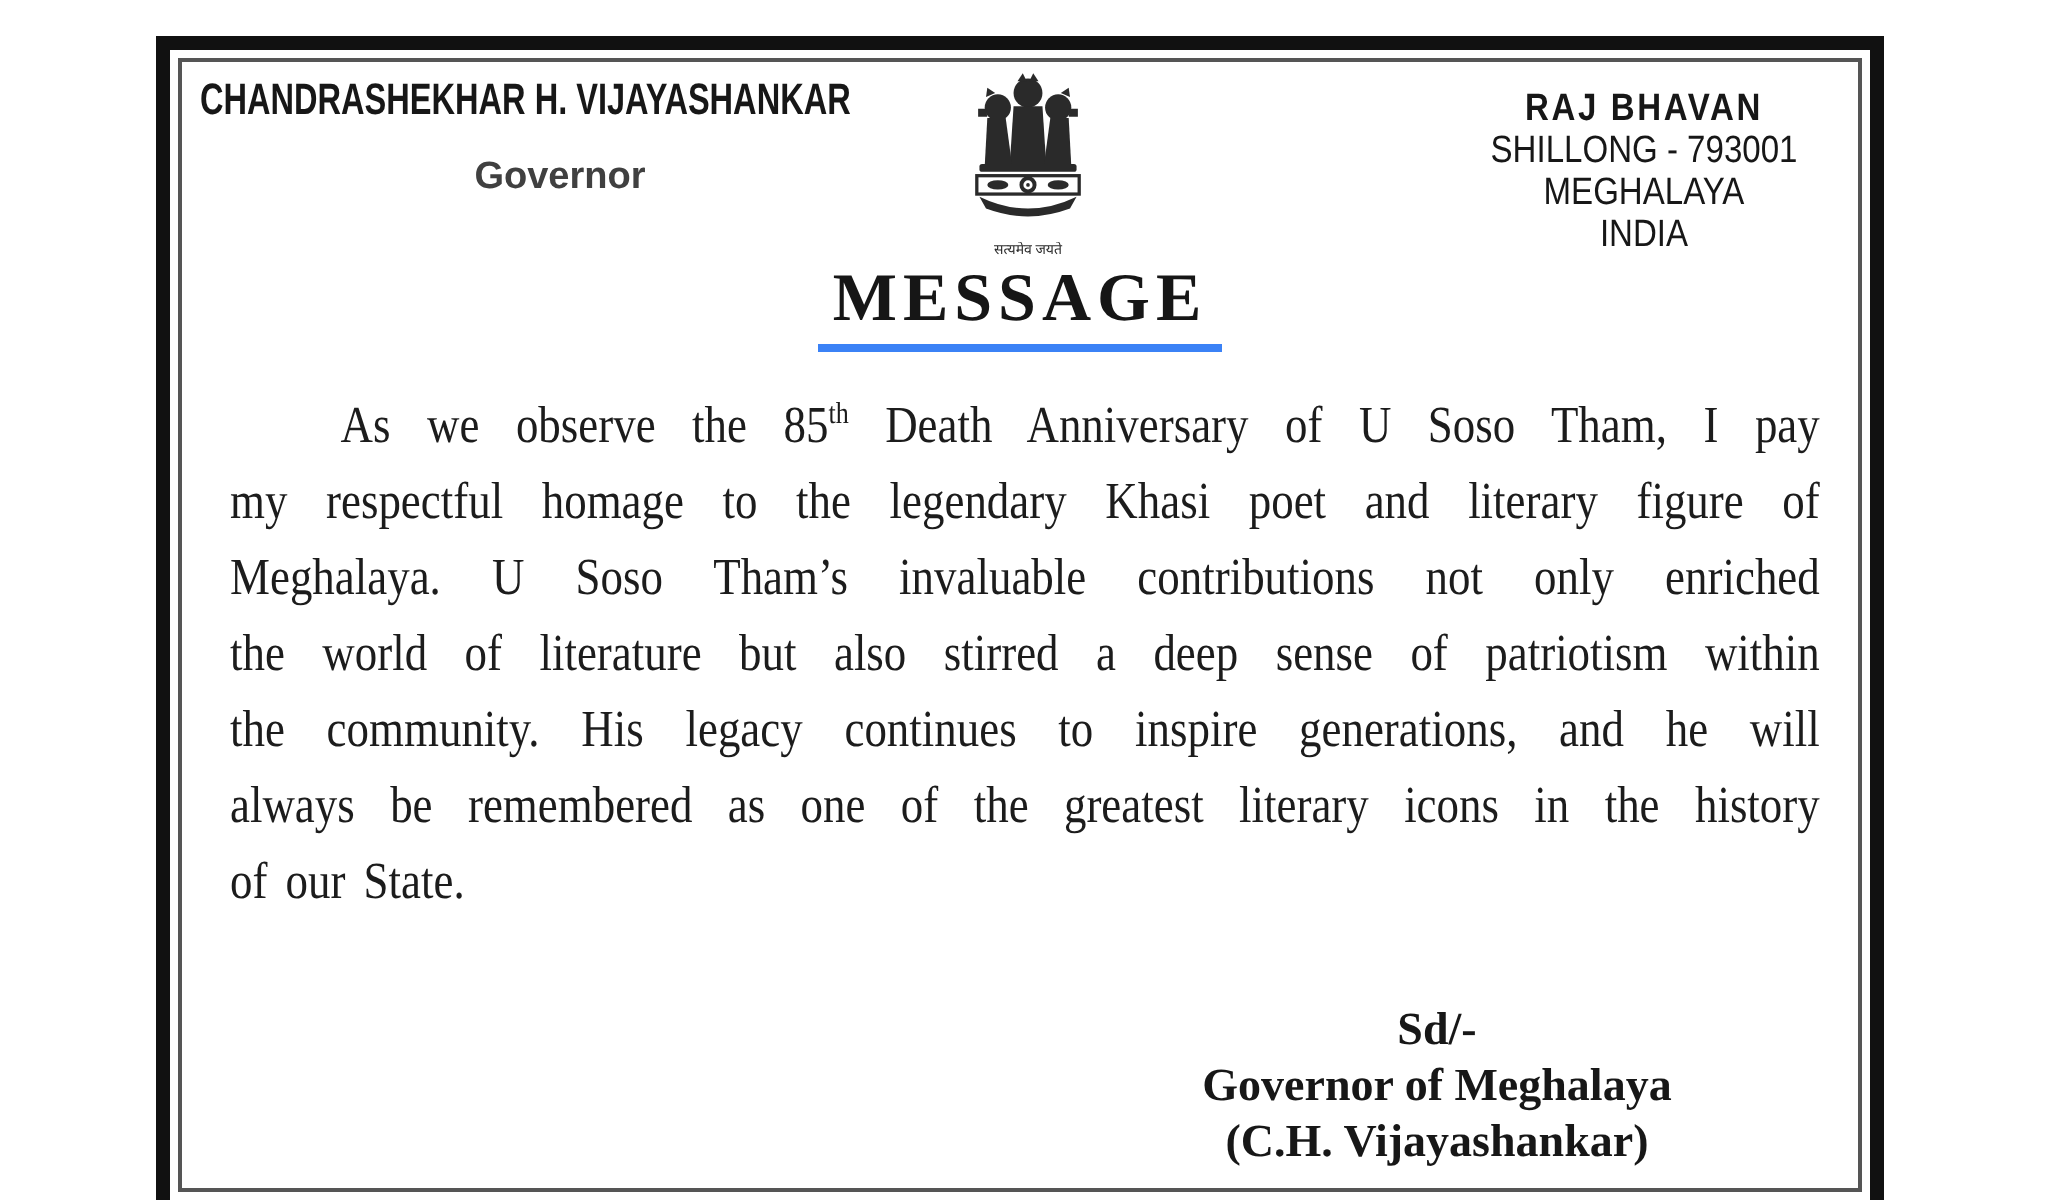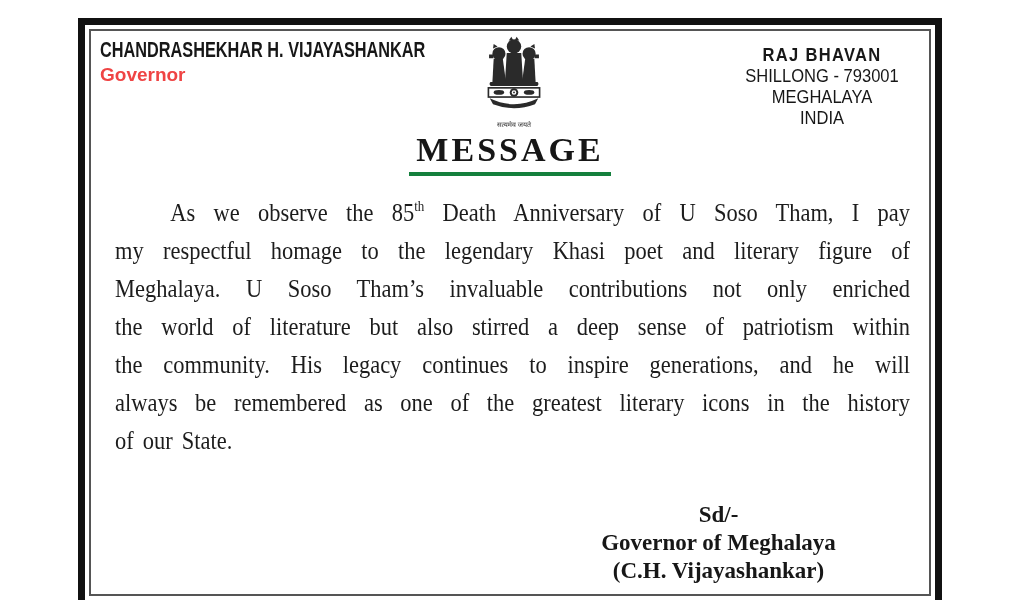--- a/index.html
+++ b/index.html
@@ -8,38 +8,38 @@
   .frame{position:absolute;left:78px;top:18px;width:864px;height:589px;
          border:7px solid #111111;box-sizing:border-box;}
   .inner{position:absolute;left:4px;top:4px;right:4px;bottom:4px;
          border:2px solid #555555;}
 
   
   .author{position:absolute;left:9px;top:6px;width:360px;}
   .author-name{font-family:"Liberation Sans", sans-serif;font-weight:bold;font-size:22px;
                white-space:nowrap;transform:scaleX(0.74);transform-origin:0 0;color:#171717;}
   .author-title{font-family:"Liberation Sans", sans-serif;font-weight:bold;font-size:19px;
-                width:360px;margin-top:1px;color:#ef4444;}
+                text-align:center;width:360px;margin-top:15px;color:#404040;}
 
   
   .emblem{position:absolute;left:389px;top:5px;width:68px;height:95px;text-align:center;}
   .emblem svg{display:block;margin:0 auto;}
   .emblem-motto{display:block;font-size:7px;line-height:8px;color:#2a2a2a;margin-top:1px;
                 white-space:nowrap;overflow:hidden;}
 
   
   .office{position:absolute;left:611px;top:13px;width:240px;text-align:center;
           font-family:"Liberation Sans", sans-serif;font-size:19px;line-height:21px;
           color:#171717;transform:scaleX(0.87);transform-origin:50% 0;}
   .office .o-bold{font-weight:bold;letter-spacing:1.5px;}
 
   
   .title-wrap{position:absolute;left:0;top:100px;width:100%;text-align:center;}
   .title-text{display:inline-block;font-weight:bold;font-size:34px;letter-spacing:3px;
-              padding:0 7px 3px 7px;border-bottom:4px solid #15803d;color:#161616;font-family:Liberation Serif, serif;}
+              padding:0 7px 3px 7px;border-bottom:4px solid #3b82f6;color:#161616;font-family:Liberation Serif, serif;}
 
   
   .para{position:absolute;left:24px;top:163px;width:920px;
         transform:scaleX(0.864);transform-origin:0 0;
         font-size:26px;line-height:38px;color:#1c1c1c;}
   .para .line{text-align:justify;text-align-last:justify;height:38px;overflow:visible;white-space:nowrap;}
   .para .line.first{text-indent:64px;}
   .para .line.last{text-align-last:left;word-spacing:4px;}
   .para sup{font-size:0.58em;vertical-align:super;line-height:0;}
 

